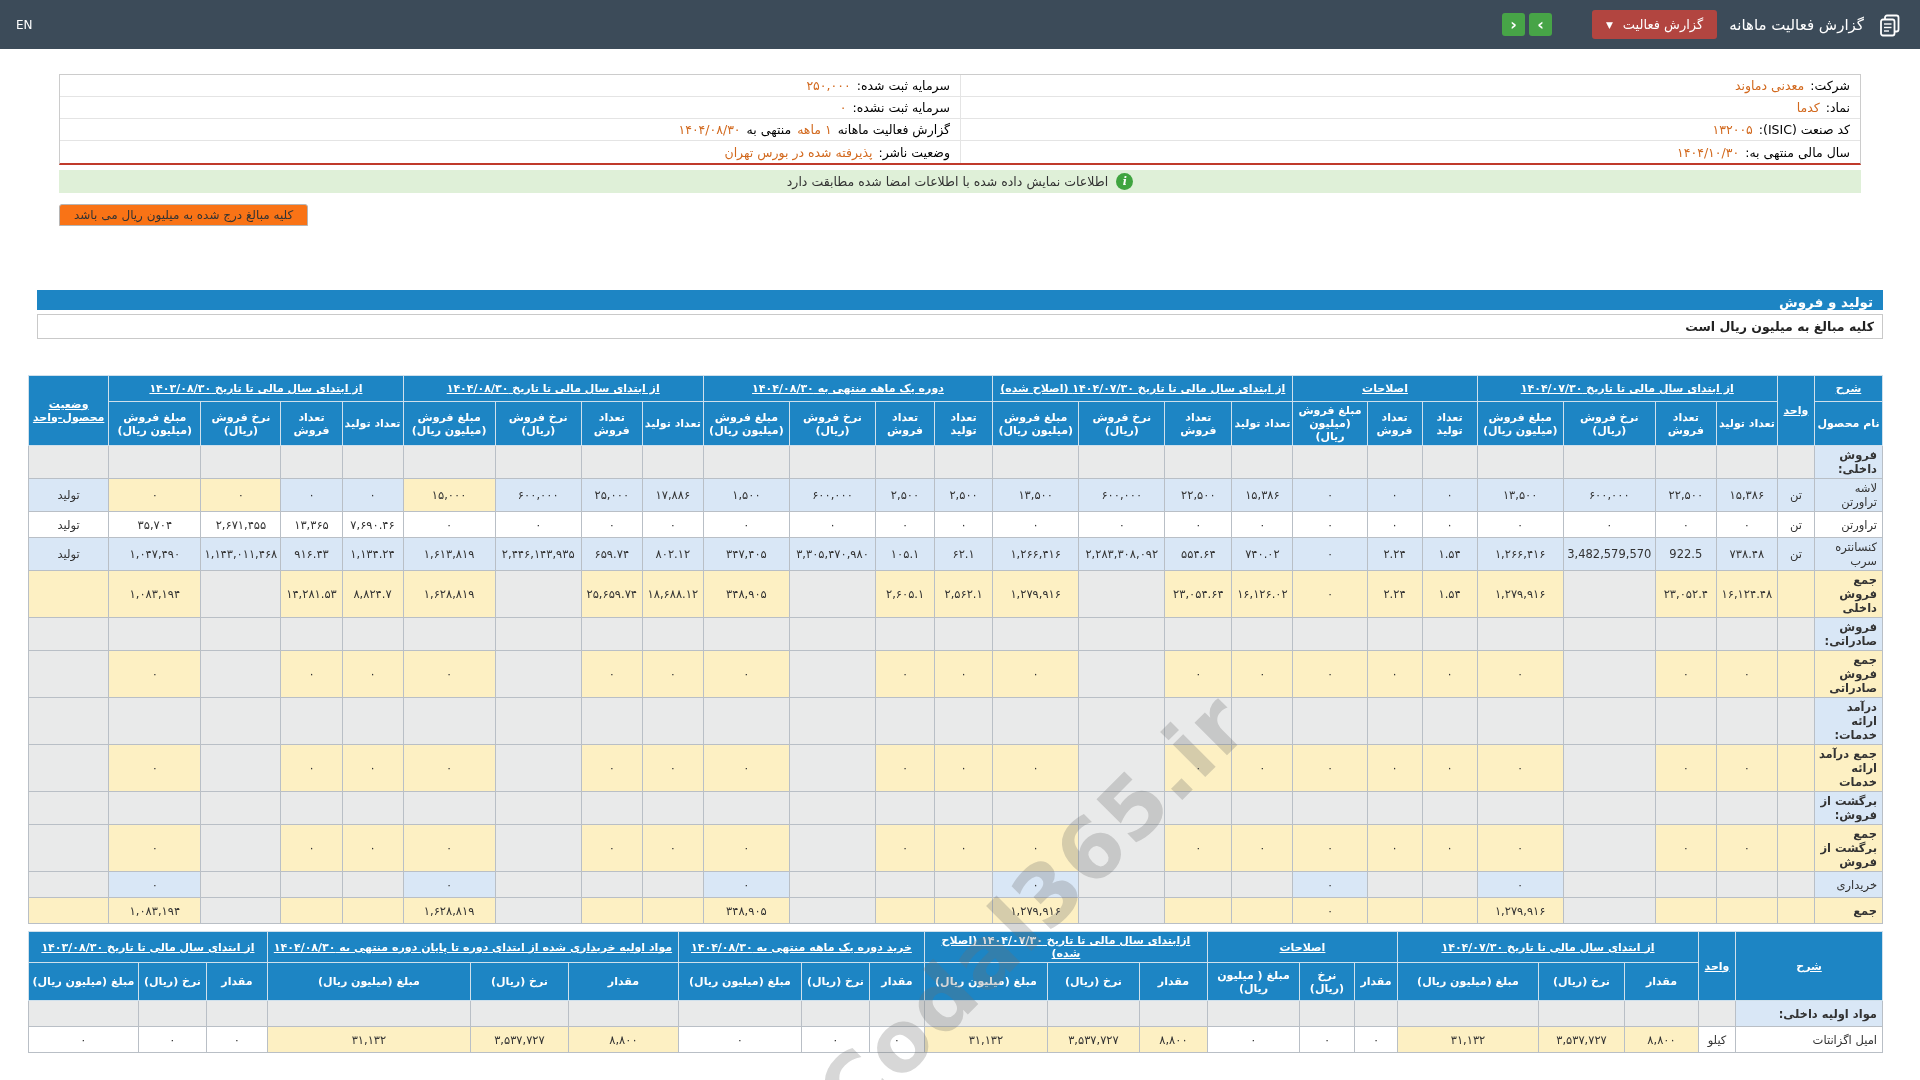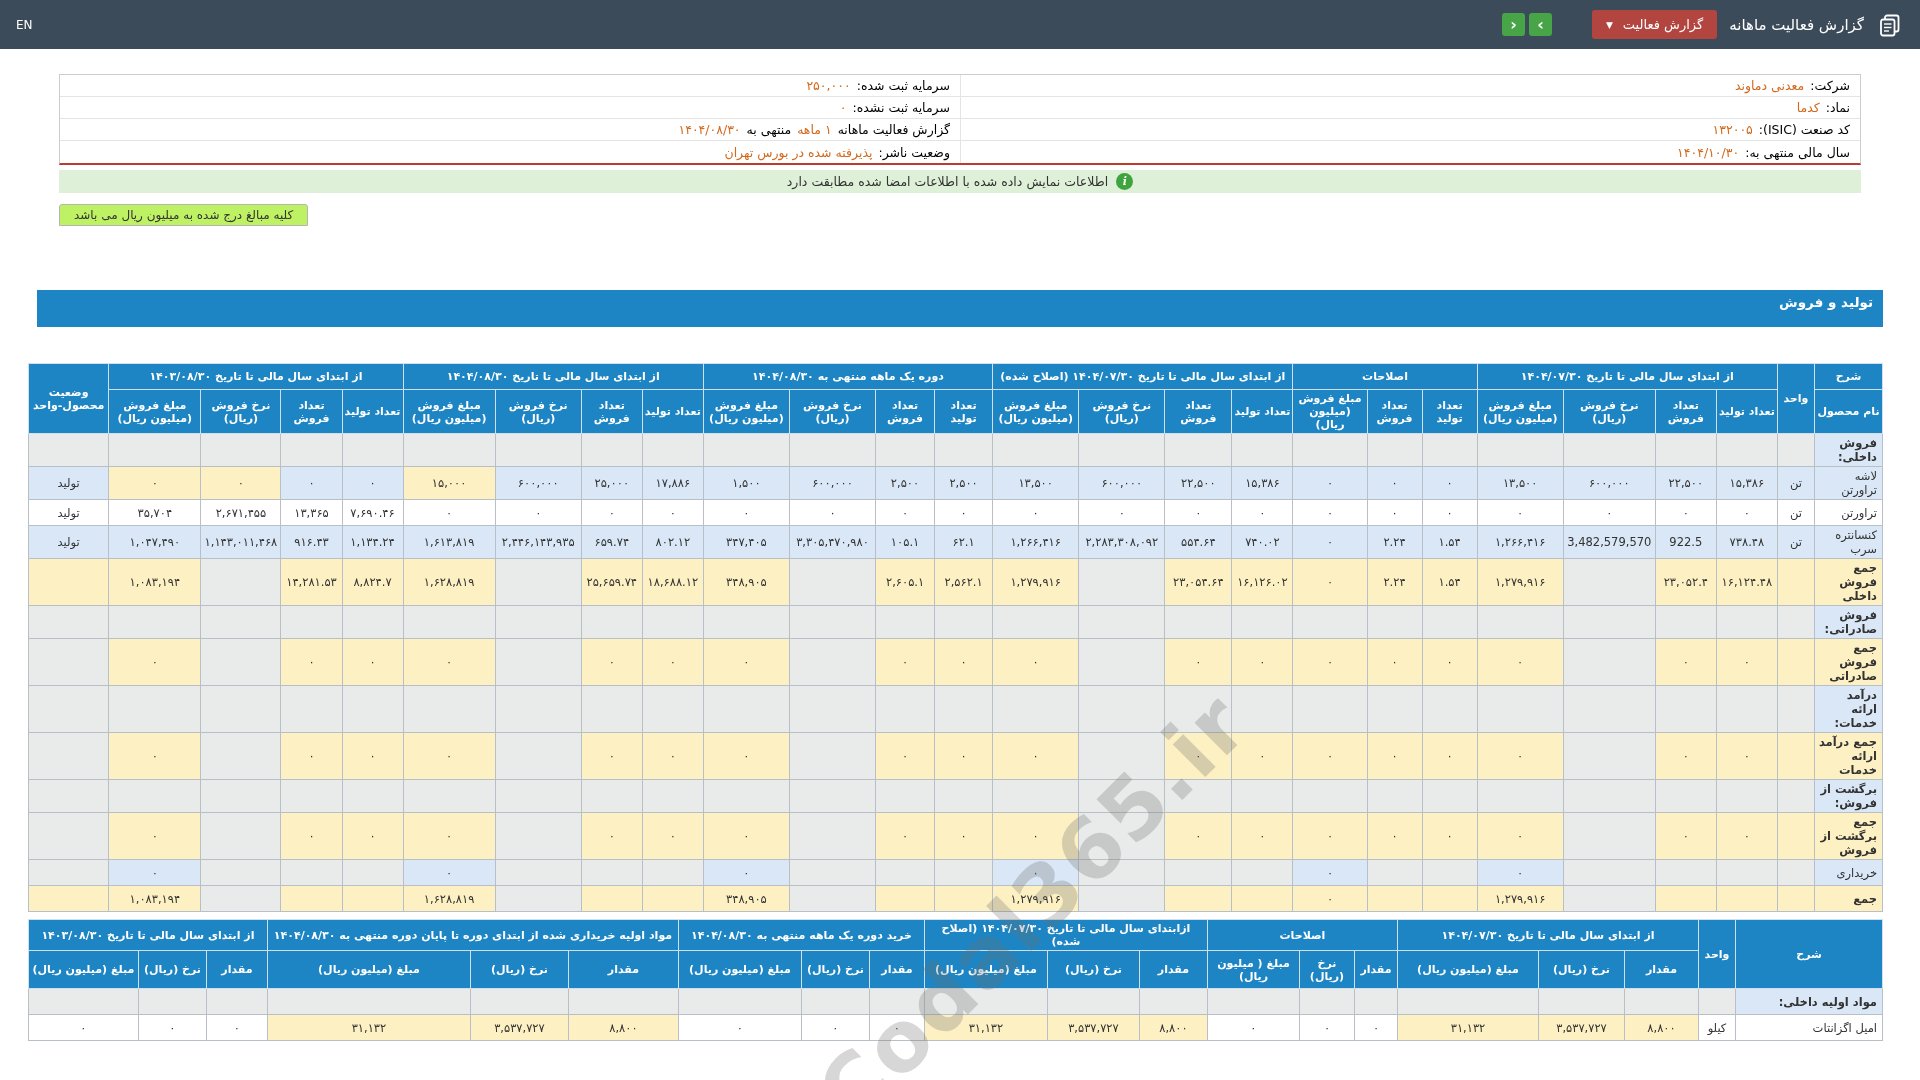--- a/index.html
+++ b/index.html
@@ -23,33 +23,33 @@
   .info-row:last-child { border-bottom: none; }
   .info-half { width: 50%; display: flex; gap: 6px; padding: 3px 10px; align-items: center; }
   .info-half.right { border-left: 1px solid #e4e4e4; }
   .info-label { color: #000000; }
   .info-value { color: #d2691e; }
 
   .notice { margin-top: 5px; background: #dff0d8; height: 23px; display: flex; align-items: center; justify-content: center; gap: 8px; font-size: 12.5px; color: #333; }
   .notice-icon { width: 17px; height: 17px; border-radius: 50%; background: #3fa43f; color: #fff; font-size: 11px; font-weight: bold; font-style: italic; display: flex; align-items: center; justify-content: center; font-family: "DejaVu Serif", serif; }
 
   .tab-row { margin-top: 11px; text-align: left; }
-  .unit-tab { display: inline-block; border: 1px solid #b5b5b5; background: #bef264; padding: 3px 14px; font-size: 12px; color: #333; border-radius: 3px 3px 0 0; cursor: pointer; }
+  .unit-tab { display: inline-block; border: 1px solid #b5b5b5; background: #f97316; padding: 3px 14px; font-size: 12px; color: #333; border-radius: 3px 3px 0 0; cursor: pointer; }
 
   
   .inner-wide { margin: 0 37px; position: relative; }
-  .section-band { margin-top: 64px; height: 37px; line-height: 25px; padding: 0 10px; font-size: 13.5px; font-weight: bold; color: #fff; background: #1d85c4; }
+  .section-band { margin-top: 64px; height: 20px; line-height: 25px; padding: 0 10px; font-size: 13.5px; font-weight: bold; color: #fff; background: #1d85c4; }
   .section-band.band2 { margin-top: 13px; }
   .note-row { margin-top: 4px; border: 1px solid #c9c9c9; height: 25px; line-height: 23px; padding: 0 8px; font-weight: bold; font-size: 12.5px; color: #222; background: #fff; }
 
   table { border-collapse: collapse; table-layout: fixed; width: 1855px; }
   #table1 { margin-top: 36px; }
   #table2 { margin-top: 7px; }
   th { background: #1d85c4; color: #fff; border: 1px solid #cfe0ec; font-size: 11px; font-weight: bold; padding: 2px 2px; vertical-align: middle; text-align: center; }
-  thead tr:first-child th { height: 26px; }
+  thead tr:first-child th { height: 26px; text-decoration: underline; }
   thead tr:last-child th { height: 38px; }
   td { border: 1px solid #b9bfc6; text-align: center; font-size: 11.5px; color: #333; height: 26px; padding: 2px 3px; white-space: nowrap; overflow: hidden; vertical-align: middle; }
   td.desc { text-align: right; padding-right: 5px; white-space: normal; }
   .c-b { background: #d9e7f6; }
   .c-y { background: #fdf0c3; }
   .c-w { background: #ffffff; }
   .c-g { background: #e9eaea; }
   .c-s { background: #d9e7f6; font-weight: bold; }
   .c-bold { font-weight: bold; }
 
@@ -132,20 +132,21 @@
     <span class="notice-icon">i</span>
     <span>اطلاعات نمایش داده شده با اطلاعات امضا شده مطابقت دارد</span>
   </div>
   <div class="tab-row">
     <span class="unit-tab">کلیه مبالغ درج شده به میلیون ریال می باشد</span>
   </div>
 </div>
 
 <div class="inner-wide">
   <div class="section-band">تولید و فروش</div>
+  <div class="note-row">کلیه مبالغ به میلیون ریال است</div>
   <table id="table1">
       <colgroup>
         <col style="width: 68px;">
         <col style="width: 37px;">
         <col style="width: 61px;">
         <col style="width: 61px;">
         <col style="width: 92px;">
         <col style="width: 86px;">
         <col style="width: 55px;">
         <col style="width: 55px;">

